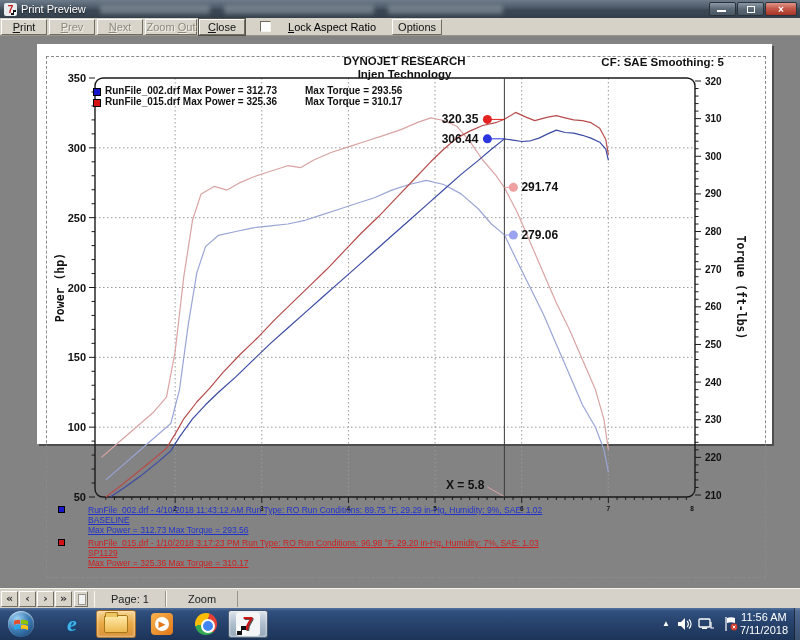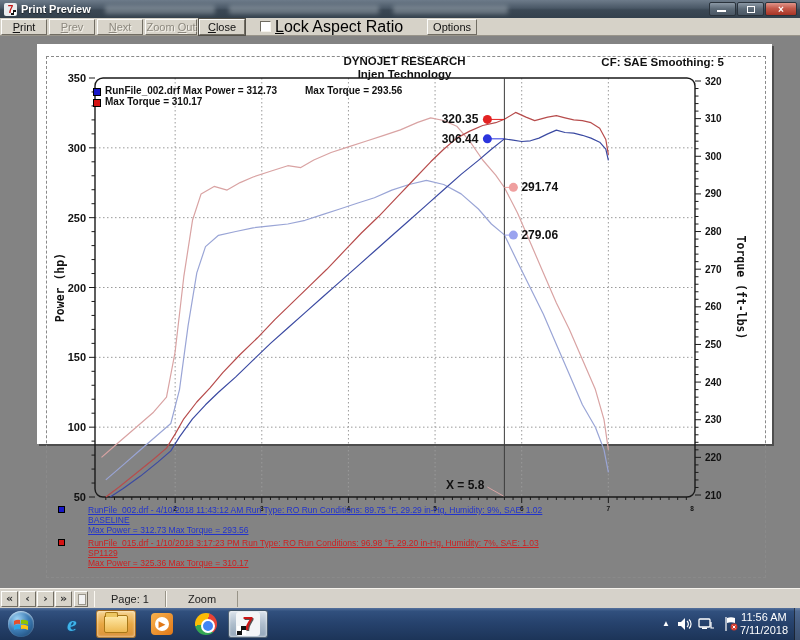--- a/index.html
+++ b/index.html
@@ -7,40 +7,40 @@
   .win { position:absolute; inset:0; background:#838383; }
 
   
   .titlebar { position:absolute; left:0; top:0; width:800px; height:18px;
     background:linear-gradient(180deg,#6d7b8a 0%,#4a5866 45%,#3b4855 55%,#33404c 100%);
     display:flex; align-items:center; padding:0 4px; }
   .appico { width:13px; height:13px; background:#e9ecef; border-radius:2px; margin-right:4px;
     position:relative; font:bold 10px/13px "Liberation Sans",sans-serif; color:#c11212; text-align:center; }
   .appico::after { content:""; position:absolute; right:1px; bottom:1px; width:5px; height:5px;
     background:conic-gradient(#111 0 25%,#fff 0 50%,#111 0 75%,#fff 0); }
-  .wtitle { color:#fff; font-size:11px; text-shadow:0 1px 1px rgba(0,0,0,.6);font-weight:bold; }
+  .wtitle { color:#fff; font-size:11px; text-shadow:0 1px 1px rgba(0,0,0,.6); }
   .blur { height:9px; border-radius:2px; background:#97a2ac; opacity:.55; filter:blur(2px); margin-left:14px; }
   .winbtns { position:absolute; right:3px; top:2px; display:flex; gap:1px; }
   .wbtn { width:27px; height:14px; border:1px solid #2a333c; border-radius:2px;
     background:linear-gradient(#8b98a5,#5b6976 50%,#4a5764); position:relative; }
   .wbtn.close { width:32px; background:linear-gradient(#e0958a,#c4594a 45%,#a63426); }
   .wbtn .bar { position:absolute; left:7px; bottom:3px; width:9px; height:2px; background:#fff; }
   .wbtn .box { position:absolute; left:9px; top:3px; width:8px; height:7px; border:1px solid #fff; }
   .wbtn .x { position:absolute; width:100%; text-align:center; color:#fff; font:bold 10px/13px "Liberation Sans",sans-serif; }
 
   
   .toolbar { position:absolute; left:0; top:18px; width:800px; height:18px; background:#d6d2c8;
     border-bottom:1px solid #98948a; display:flex; align-items:center; }
   .tbtn { height:16px; width:46px; margin:0 1px; background:#d8d4ca; font-size:11px; color:#111;
     border:1px solid; border-color:#fdfdfb #716d63 #716d63 #fdfdfb; text-align:center; line-height:14px; }
   .tbtn.disabled { color:#8d897f; text-shadow:1px 1px 0 #f4f1ea; }
   .tbtn.default { outline:1px solid #55524a; }
-  .chkwrap { display:flex; align-items:center; margin-left:14px; font-size:16px; gap:4px; }
+  .chkwrap { display:flex; align-items:center; margin-left:14px; font-size:11px; gap:17px; }
   .chkbox { width:11px; height:11px; background:#fff; border:1px solid; border-color:#6e6a60 #f6f3ec #f6f3ec #6e6a60; }
-  .opts { margin-left:24px; }
+  .opts { margin-left:16px; }
   u { text-decoration:underline; }
 
   
   .preview { position:absolute; left:0; top:36px; width:800px; height:552px; background:#838383; }
   .page { position:absolute; left:37px; top:8px; width:735px; height:400px; background:#fff;
     box-shadow:2px 2px 0 #4e4e4e; }
   .margins { position:absolute; left:9px; top:12px; width:720px; height:522px;
     border:1px dashed #8a8a8a; }
   .hdrc { position:absolute; left:0; top:11px; width:735px; text-align:center;
     font:bold 11.5px "Liberation Sans",sans-serif; color:#111; }
@@ -381,20 +381,21 @@
         </svg>
 
       <div class="legend">
         <div class="lrow">
           <span class="lsw" style="background:#1616c8"></span>
           <span class="lname">RunFile_002.drf Max Power = 312.73</span>
           <span>Max Torque = 293.56</span>
         </div>
         <div class="lrow">
           <span class="lsw" style="background:#d41414"></span>
+          <span class="lname">RunFile_015.drf Max Power = 325.36</span>
           <span>Max Torque = 310.17</span>
         </div>
       </div>
 
       <div class="runinfo" style="top:461px; color:#2233cc">
         <span class="rsq" style="background:#1616c8"></span>
         <div class="rtxt">
           <div>RunFile_002.drf - 4/10/2018 11:43:12 AM  Run Type: RO  Run Conditions: 89.75 °F, 29.29 in-Hg,  Humidity:  9%, SAE: 1.02</div>
           <div>BASELINE</div>
           <div>Max Power = 312.73  Max Torque = 293.56</div>

